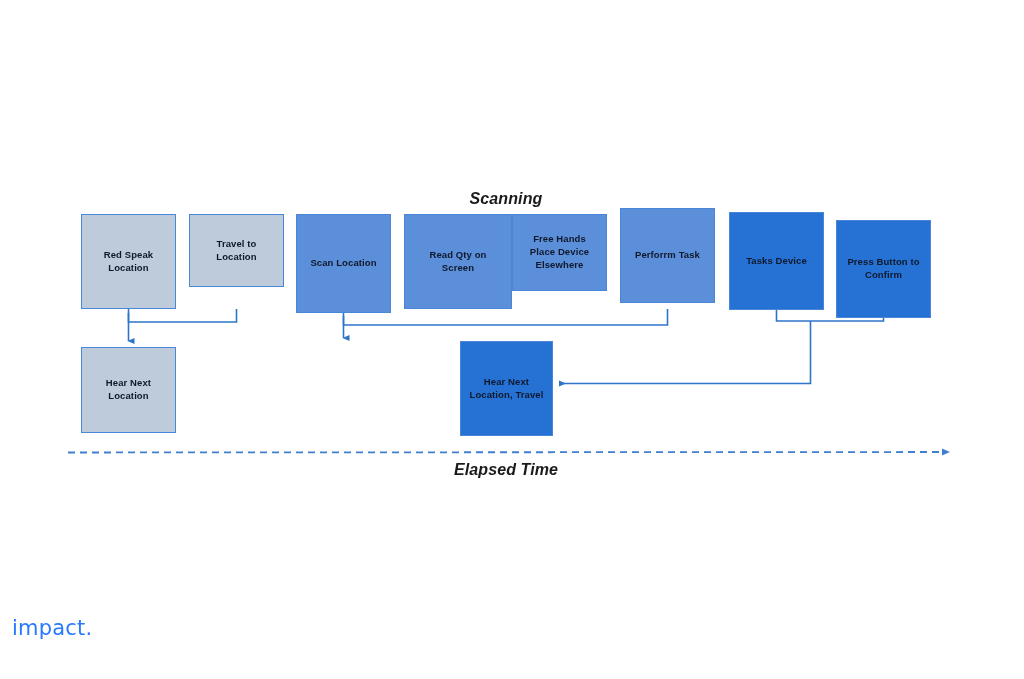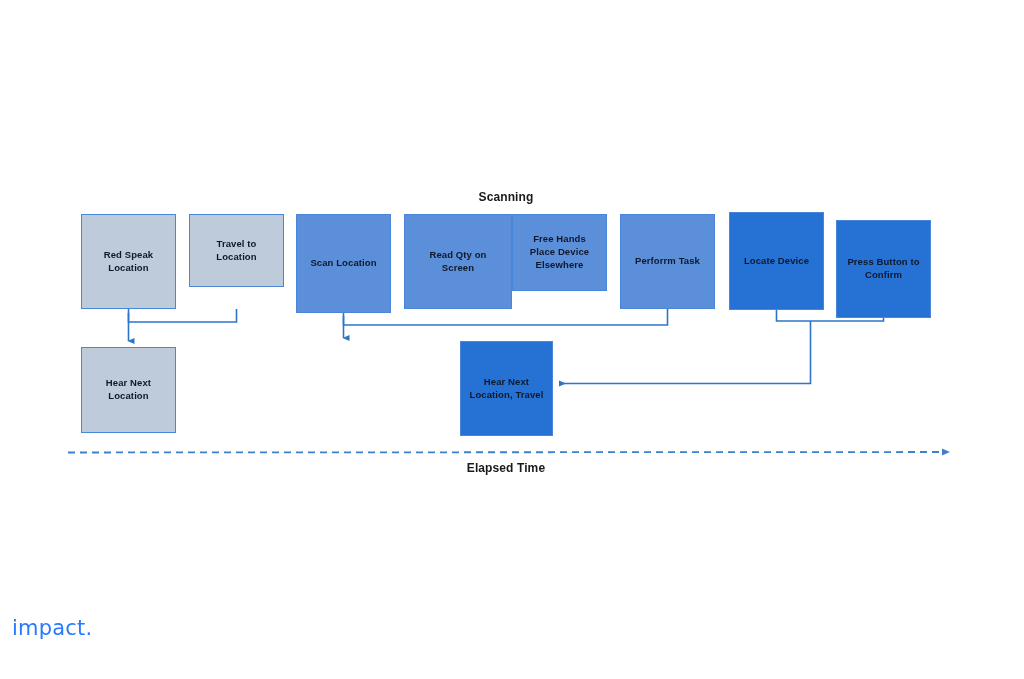--- a/index.html
+++ b/index.html
@@ -57,25 +57,26 @@
     white-space: pre-line;
   }
 
   .tone-light  { background: #bdcbdb; }
   .tone-mid    { background: #5b8fd9; }
   .tone-dark   { background: #2572d4; }
 
   
   .section-title {
     position: absolute;
-    font-size: 12px;
+    font-size: 16px;
     font-weight: bold;
     color: #1a1a1a;
     letter-spacing: 0.1px;
     white-space: nowrap;
+    font-style: italic;
   }
 
   #scanning-title {
     left: 0;
     top: 190px;
     width: 1012px;
     text-align: center;
   }
 
   #elapsed-title {
@@ -155,26 +156,26 @@
     <span class="box-label">Read Qty on
 Screen</span>
   </div>
 
   <div class="box tone-mid" style="left:512px; top:214px; width:95px; height:77px;">
     <span class="box-label">Free Hands
 Place Device
 Elsewhere</span>
   </div>
 
-  <div class="box tone-mid" style="left:620px; top:214px; width:95px; height:95px;">
+  <div class="box tone-mid" style="left:620px; top:208px; width:95px; height:95px;">
     <span class="box-label">Perforrm Task</span>
   </div>
 
   <div class="box tone-dark" style="left:729px; top:212px; width:95px; height:98px;">
-    <span class="box-label">Locate Device</span>
+    <span class="box-label">Tasks Device</span>
   </div>
 
   <div class="box tone-dark" style="left:836px; top:220px; width:95px; height:98px;">
     <span class="box-label">Press Button to
 Confirm</span>
   </div>
 
   <div class="box tone-light" style="left:81px; top:347px; width:95px; height:86px;">
     <span class="box-label">Hear Next
 Location</span>

